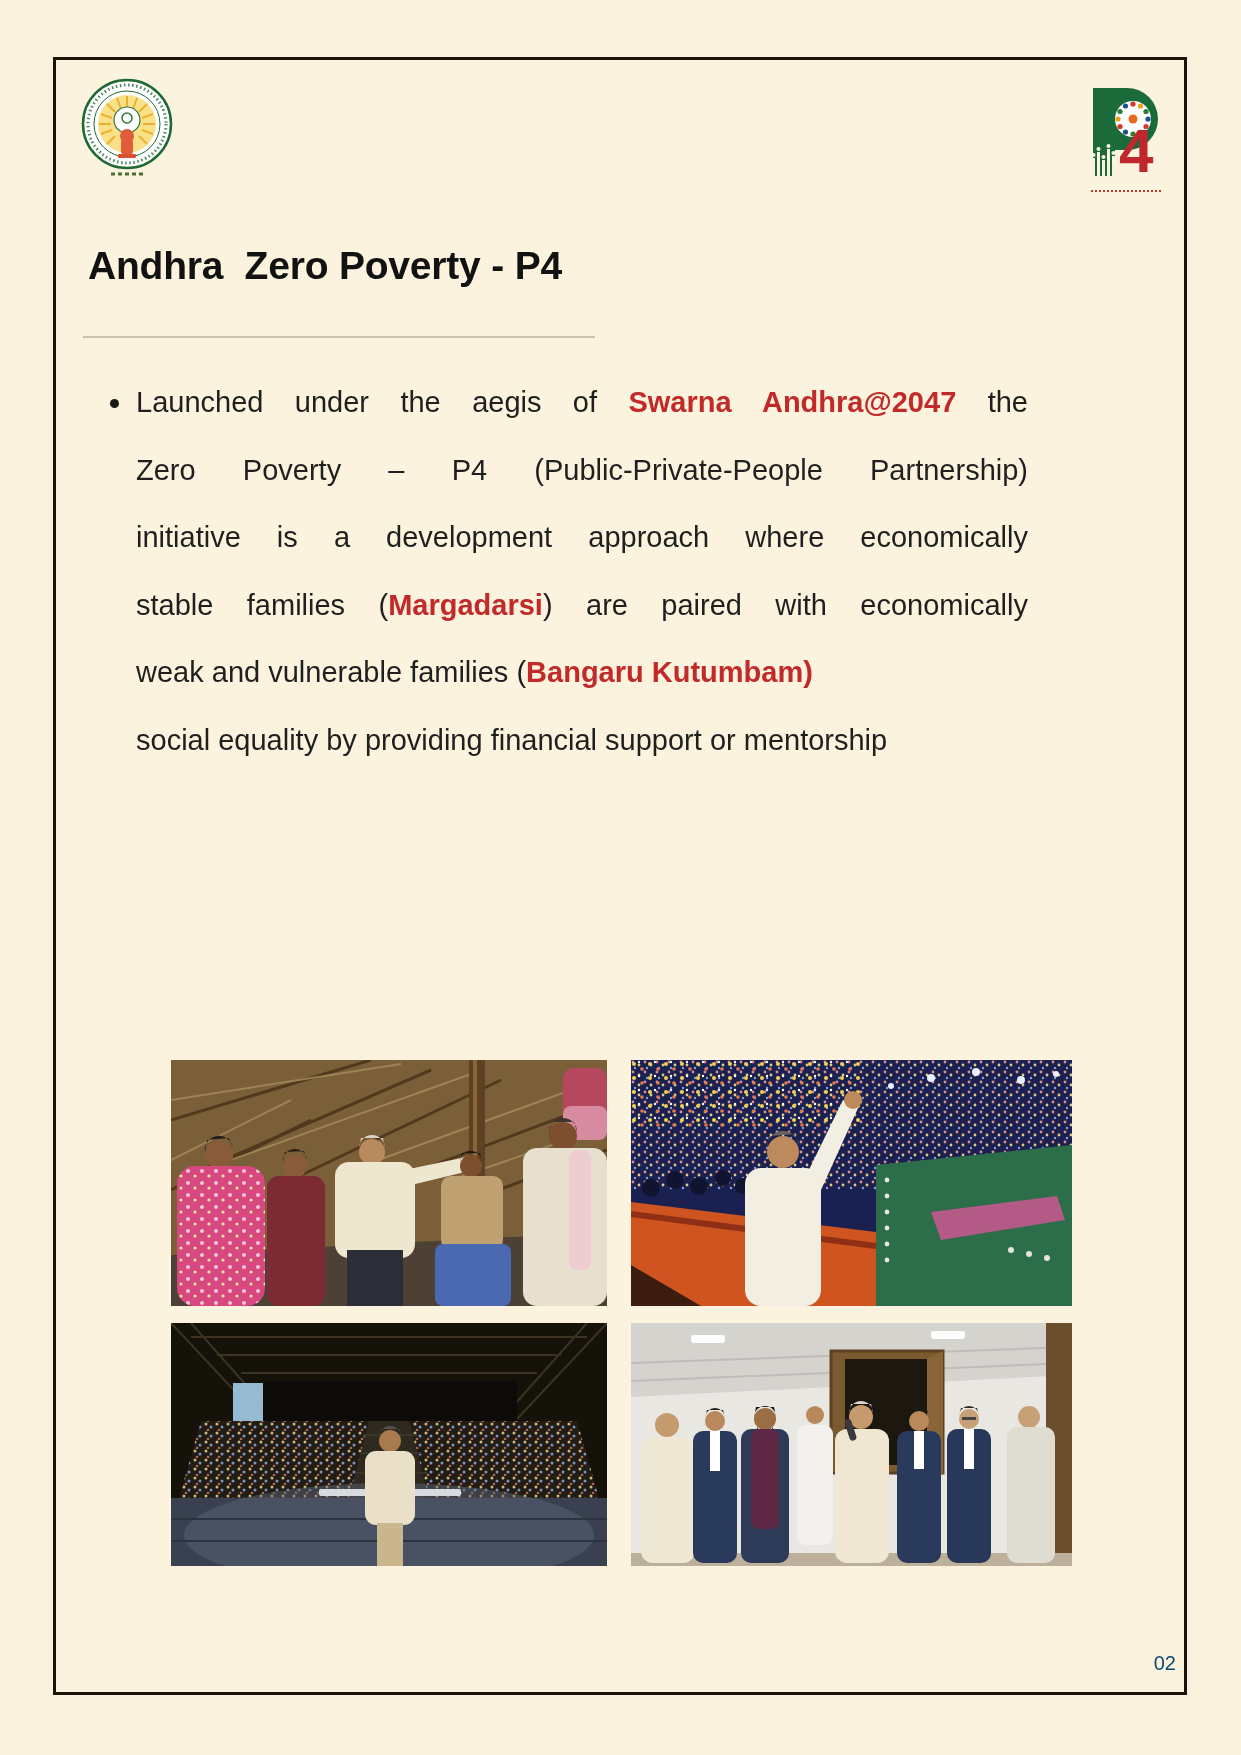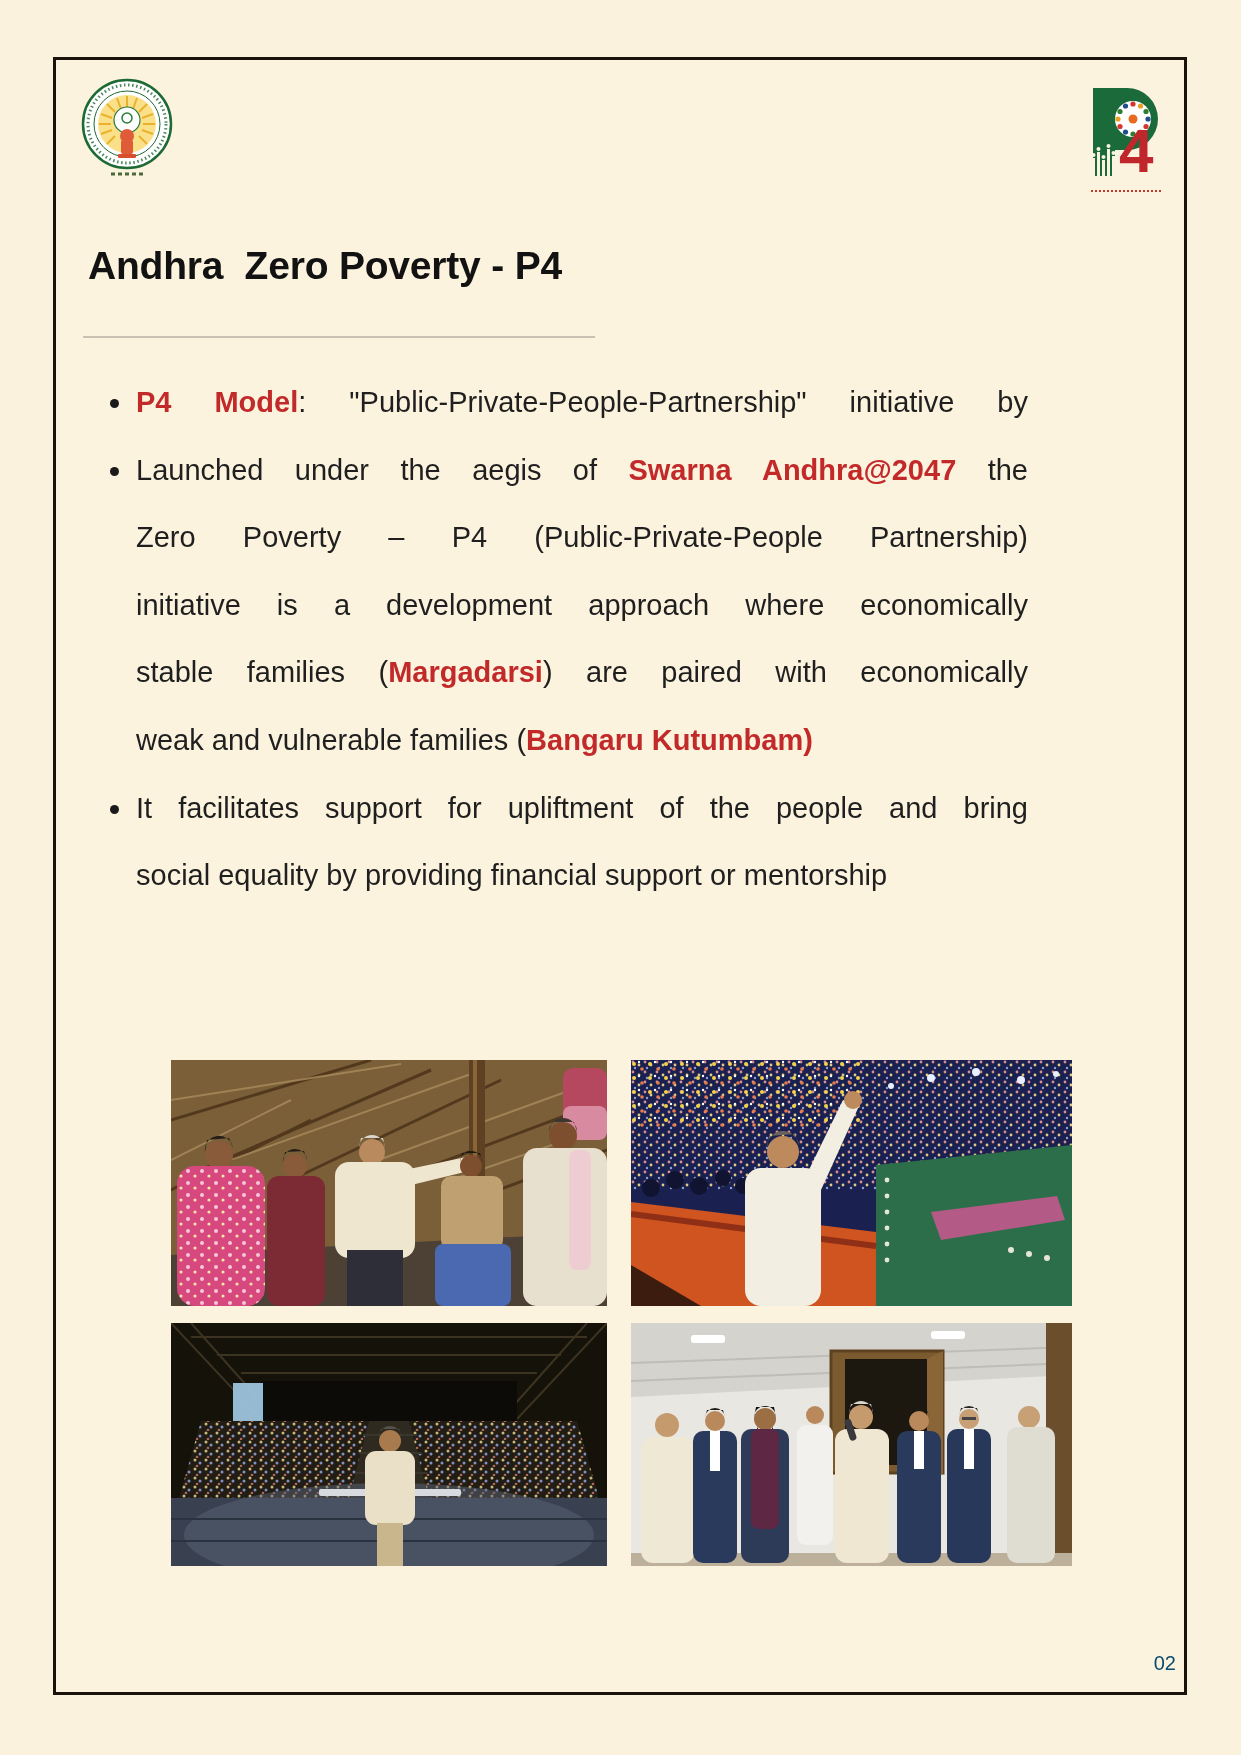--- a/index.html
+++ b/index.html
@@ -139,27 +139,25 @@
       </g>
     </svg>
     <span class="p4digit">4</span>
     <div class="p4caption"></div>
   </div>
 
   <div class="title">Andhra  Zero Poverty - P4</div>
   <div class="title-rule"></div>
 
   <div class="bullets" id="bullets">
-      <div class="b-line j"><span class="b-dot"></span><span class="red">P4 Model</span><span>: "Public-Private-People-Partnership" initiative by</span></div>
       <div class="b-line j"><span class="b-dot"></span><span>Launched under the aegis of </span><span class="red">Swarna Andhra@2047</span><span> the</span></div>
       <div class="b-line j"><span>Zero Poverty – P4 (Public-Private-People Partnership)</span></div>
       <div class="b-line j"><span>initiative is a development approach where economically</span></div>
       <div class="b-line j"><span>stable families (</span><span class="red">Margadarsi</span><span>) are paired with economically</span></div>
       <div class="b-line"><span>weak and vulnerable families (</span><span class="red">Bangaru Kutumbam)</span></div>
-      <div class="b-line j"><span class="b-dot"></span><span>It facilitates support for upliftment of the people and bring</span></div>
       <div class="b-line"><span>social equality by providing financial support or mentorship</span></div>
     </div>
 
   <div class="photo ph1" aria-label="Chief Minister visiting a family inside a thatched hut">
     <svg viewBox="0 0 436 246" preserveAspectRatio="none">
       <defs>
         <pattern id="p1f" width="14" height="12" patternUnits="userSpaceOnUse">
           <circle cx="3" cy="3" r="2" fill="#f3c7d8"></circle>
             <circle cx="10" cy="8" r="1.6" fill="#f9e2a8"></circle>
         </pattern>

